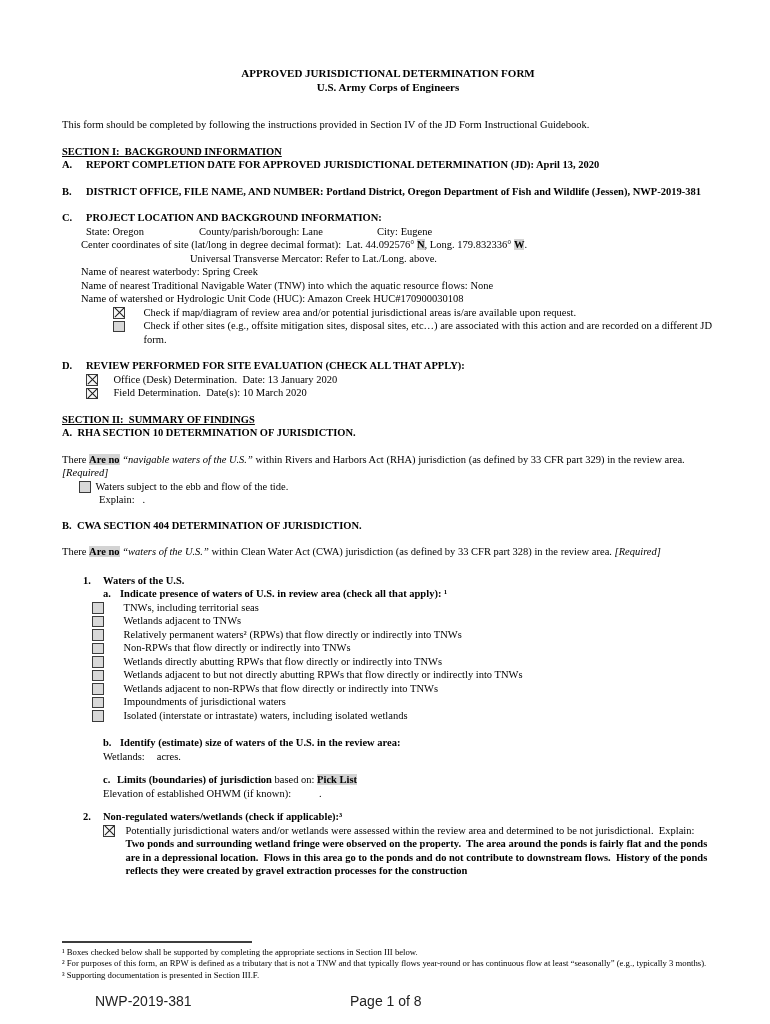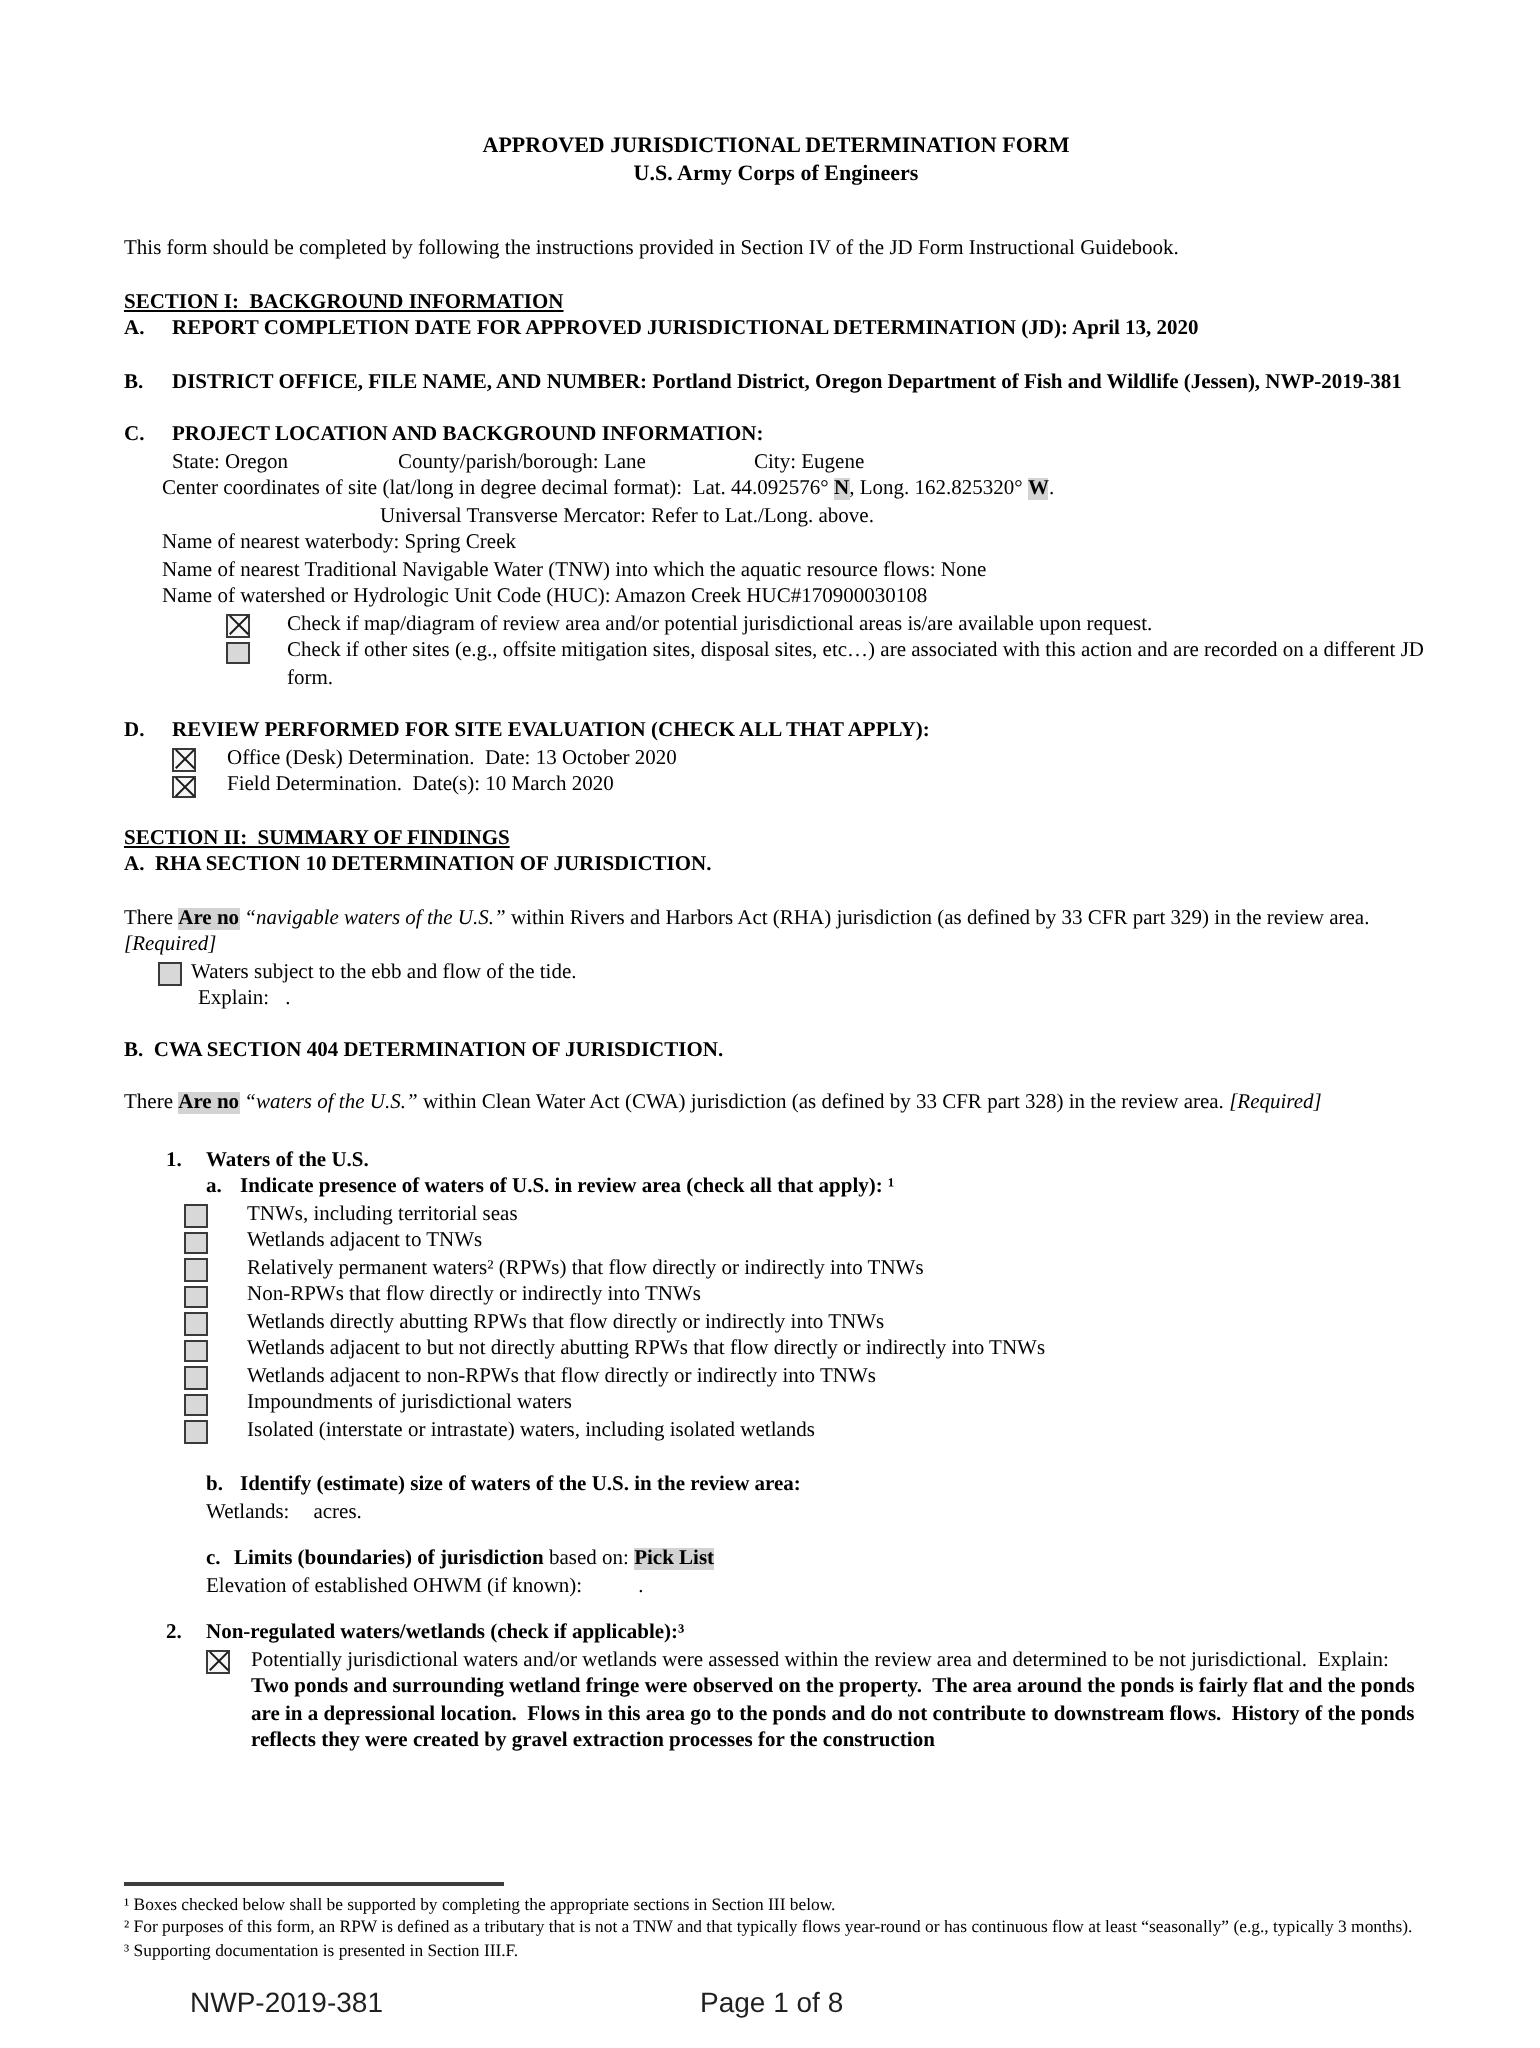--- a/index.html
+++ b/index.html
@@ -84,21 +84,21 @@
     <span class="txt">DISTRICT OFFICE, FILE NAME, AND NUMBER: Portland District, Oregon Department of Fish and Wildlife (Jessen), NWP-2019-381</span>
   </div>
 
   <div class="mt13">
     <div class="item b">
       <span class="lbl24">C.</span>
       <span class="txt">PROJECT LOCATION AND BACKGROUND INFORMATION:</span>
     </div>
     <div class="cbody">
       <div class="state-line"><span class="w113">State: Oregon</span><span class="w178">County/parish/borough: Lane</span><span>City: Eugene</span></div>
-      <div><span>Center coordinates of site (lat/long in degree decimal format):  Lat. 44.092576° </span><span class="b hl">N</span><span>, Long. 162.825320° </span><span class="b hl">W</span><span>.</span></div>
+      <div><span>Center coordinates of site (lat/long in degree decimal format):  Lat. 44.092576° </span><span class="b hl">N</span><span>, Long. 179.832336° </span><span class="b hl">W</span><span>.</span></div>
       <div class="utm"><span>Universal Transverse Mercator: Refer to Lat./Long. above.</span></div>
       <div><span>Name of nearest waterbody: Spring Creek</span></div>
       <div><span>Name of nearest Traditional Navigable Water (TNW) into which the aquatic resource flows: None</span></div>
       <div><span>Name of watershed or Hydrologic Unit Code (HUC): Amazon Creek HUC#170900030108</span></div>
     </div>
     <div class="chk chk-c">
       <span class="cb" data-checked="true"></span>
       <span class="lab">Check if map/diagram of review area and/or potential jurisdictional areas is/are available upon request.</span>
     </div>
     <div class="chk chk-c">
@@ -107,21 +107,21 @@
     </div>
   </div>
 
   <div class="mt13">
     <div class="item b">
       <span class="lbl24">D.</span>
       <span class="txt">REVIEW PERFORMED FOR SITE EVALUATION (CHECK ALL THAT APPLY):</span>
     </div>
     <div class="chk chk-d">
       <span class="cb" data-checked="true"></span>
-      <span class="lab">Office (Desk) Determination.  Date: 13 October 2020</span>
+      <span class="lab">Office (Desk) Determination.  Date: 13 January 2020</span>
     </div>
     <div class="chk chk-d">
       <span class="cb" data-checked="true"></span>
       <span class="lab">Field Determination.  Date(s): 10 March 2020</span>
     </div>
   </div>
 
   <div class="mt13">
     <div><span class="b u">SECTION II:  SUMMARY OF FINDINGS</span></div>
     <div><span class="b">A.  RHA SECTION 10 DETERMINATION OF JURISDICTION.</span></div>

